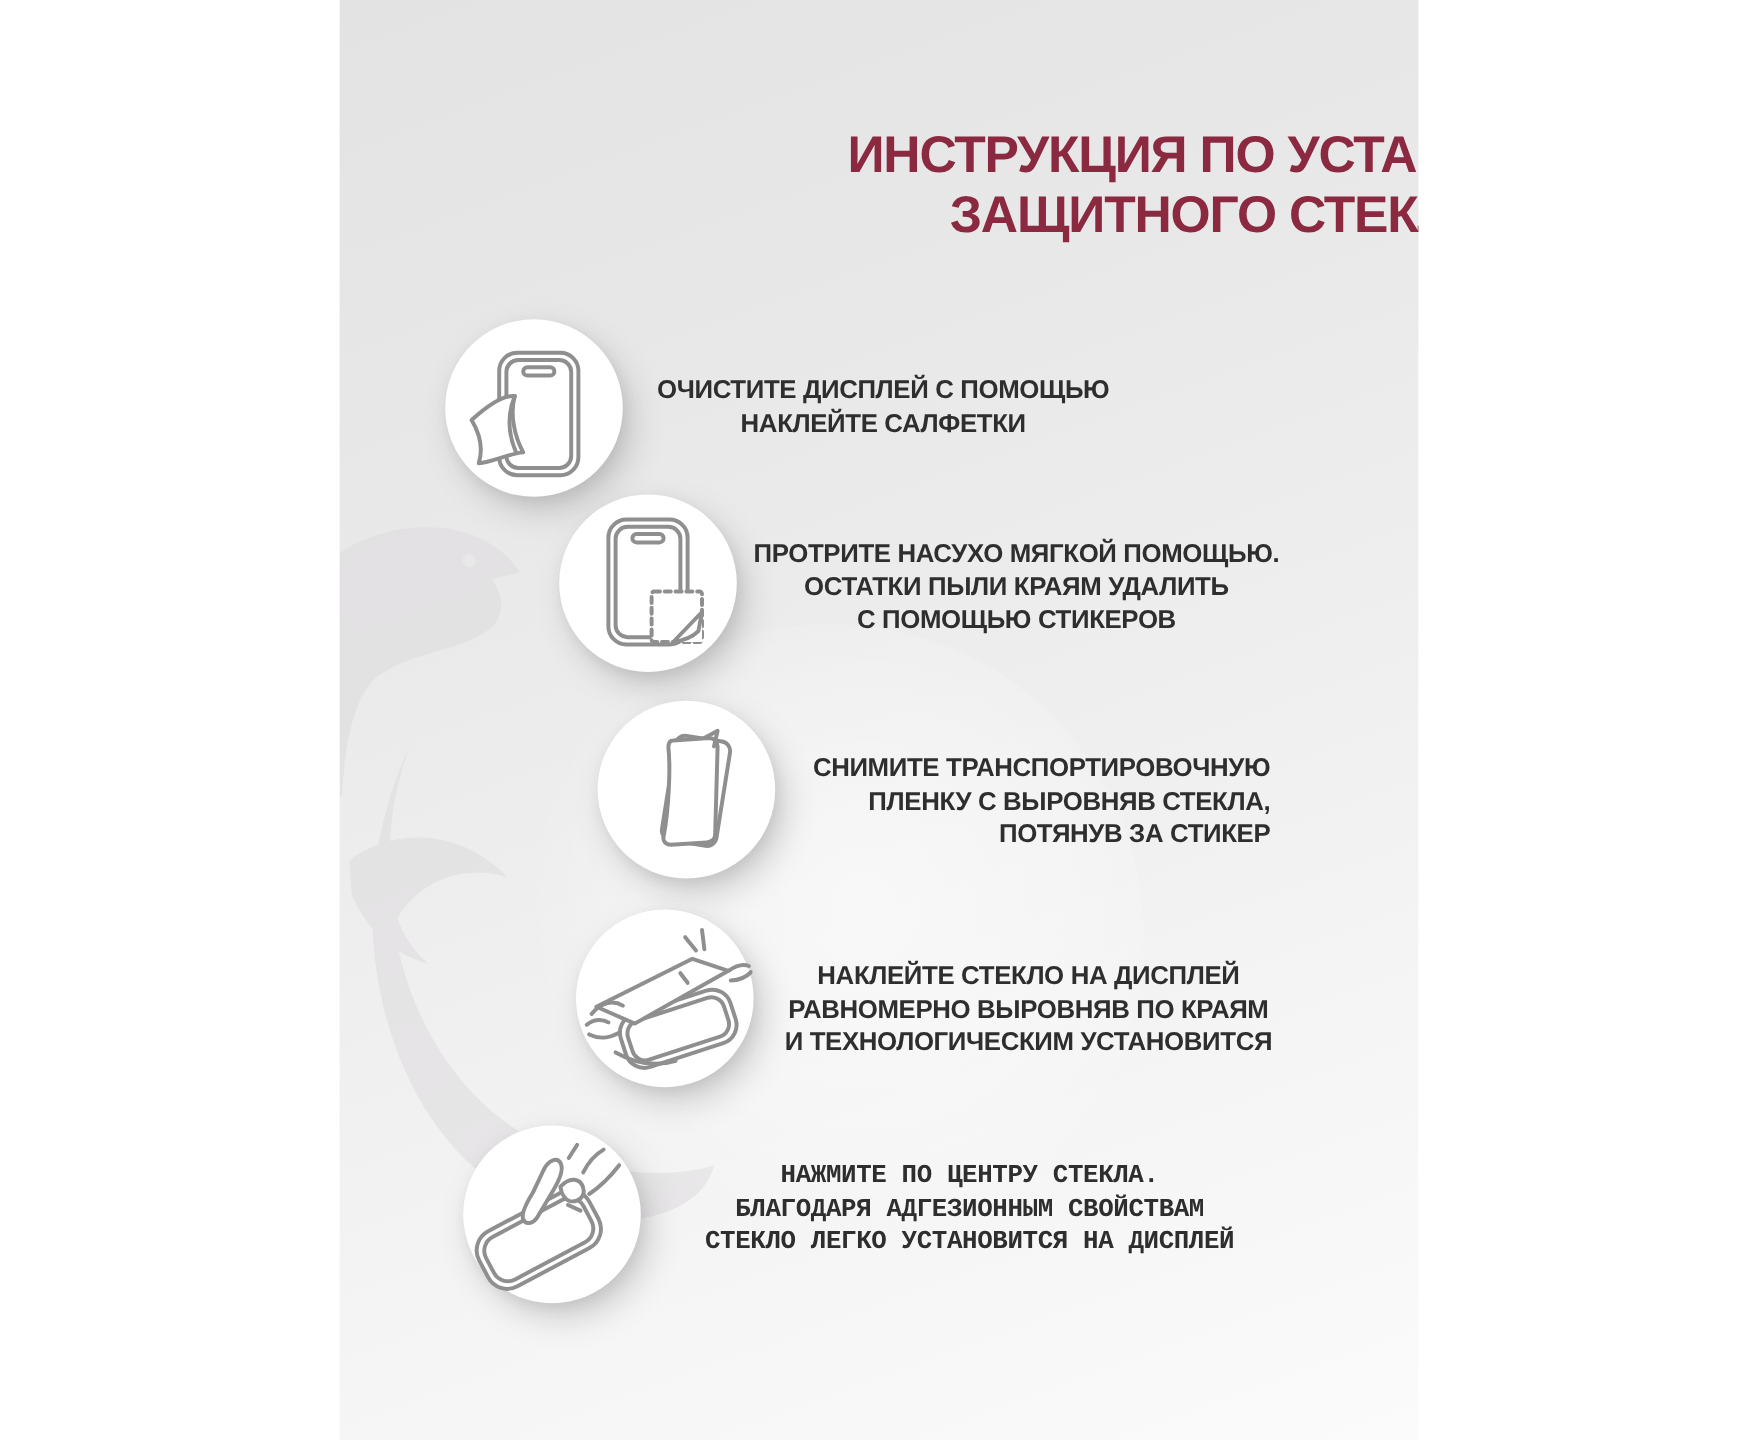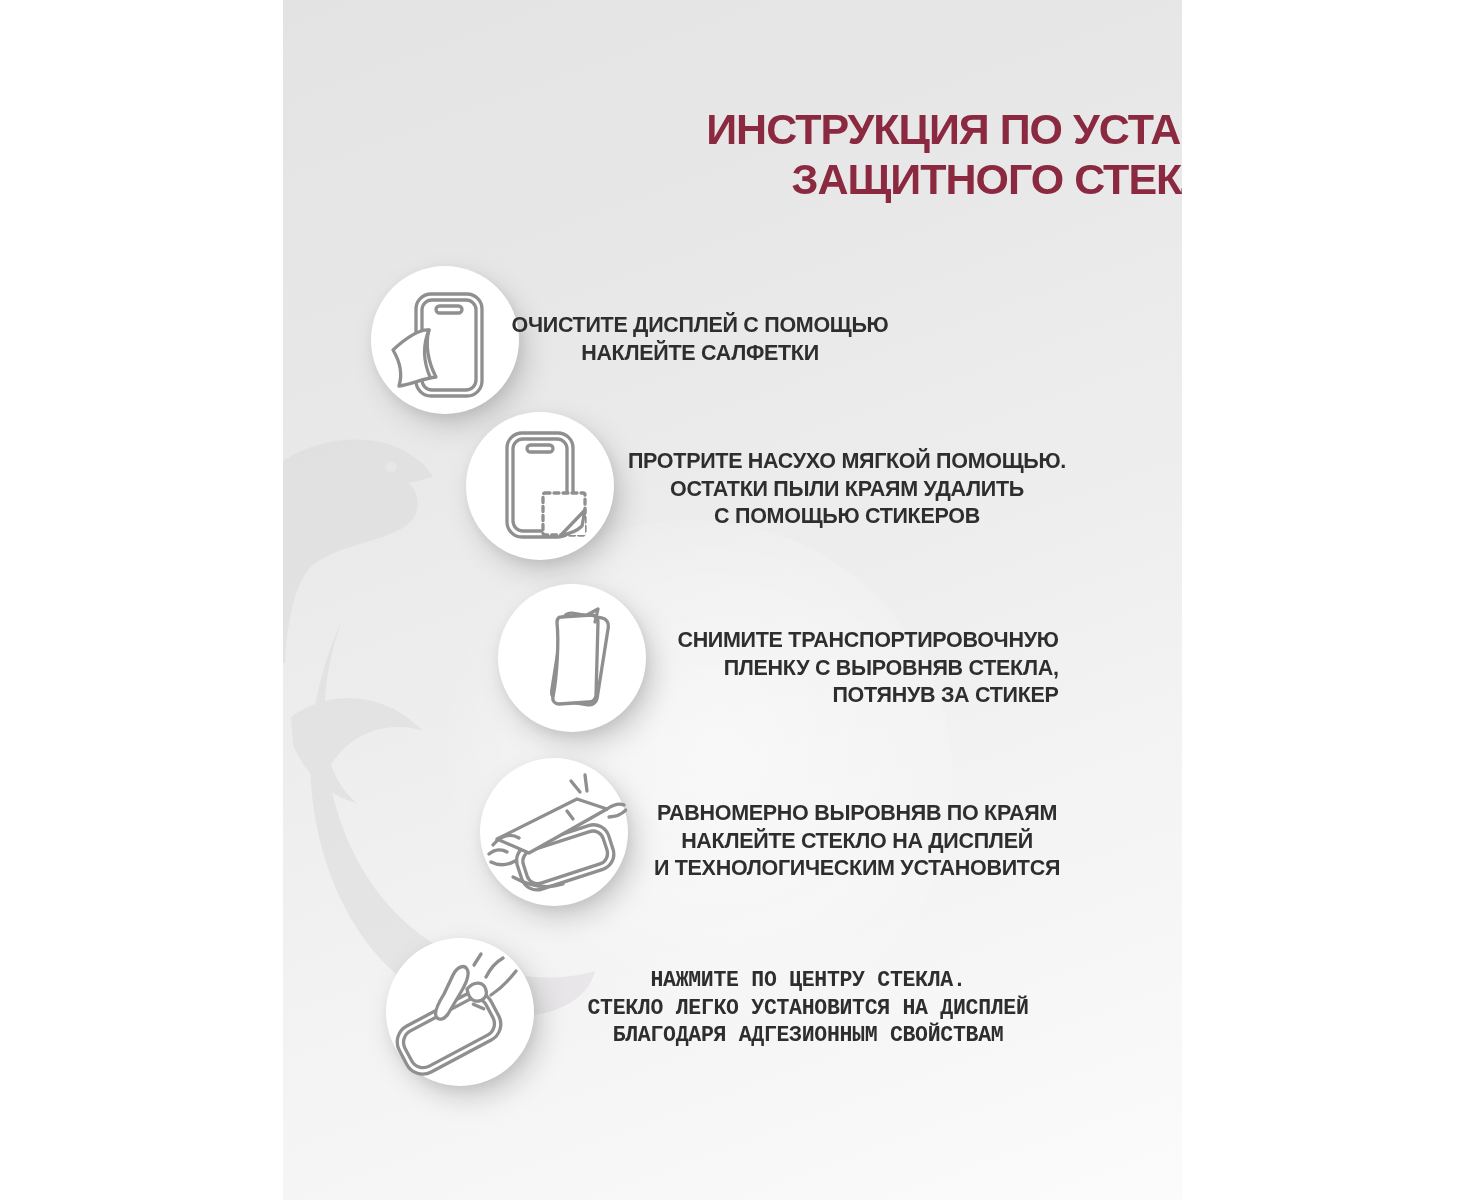--- a/index.html
+++ b/index.html
@@ -33,21 +33,21 @@
   .c1{left:371px;top:266px;}
   .c2{left:466px;top:412px;}
   .c3{left:498px;top:584px;}
   .c4{left:480px;top:758px;}
   .c5{left:386px;top:938px;}
   .step-text{
     position:absolute;transform:translateX(-50%);
     text-align:center;color:#2e2e2e;font-size:21.5px;line-height:27.5px;
     font-weight:bold;letter-spacing:-0.3px;white-space:nowrap;
   }
-  .t1{left:700px;top:312px;}
+  .t1{left:736px;top:312px;}
   .t2{left:847px;top:448px;}
   .t3{left:868px;top:627px;text-align:right;}
   .t4{left:857px;top:800px;}
   .t5{left:808px;top:967px;font-family:Liberation Mono, monospace;}
   .ic{fill:none;stroke:#8f8f8f;stroke-width:3.3;stroke-linecap:round;stroke-linejoin:round;}
   .icf{fill:#ffffff;stroke:#8f8f8f;stroke-width:3.3;stroke-linecap:round;stroke-linejoin:round;}
   .icw{fill:#ffffff;stroke:none;}
 </style>
 </head>
 <body>
@@ -129,36 +129,36 @@
     <path class="ic" d="M 90,22 L 99,33 M 104,16 L 106,32"></path>
     <path class="icf" d="M 16,80 L 96,40 L 126,50 L 48,94 Z"></path>
     <path class="ic" d="M 86,52 l 6,8"></path>
     <path class="ic" d="M 12,86 C 20,76 30,74 38,79 M 8,95 C 14,90 21,90 26,93
                        M 10,103 C 18,107 27,106 34,102"></path>
     <path class="ic" d="M 126,50 C 132,46 138,44 143,46 M 128,58 C 136,58 141,55 145,51"></path>
     <path class="ic" d="M 32,118 C 50,128 66,130 82,125"></path>
   </svg>
 </div>
 <div class="step-text t4">
+  <div>НАКЛЕЙТЕ СТЕКЛО НА ДИСПЛЕЙ</div>
   <div>РАВНОМЕРНО ВЫРОВНЯВ ПО КРАЯМ</div>
-  <div>НАКЛЕЙТЕ СТЕКЛО НА ДИСПЛЕЙ</div>
   <div>И ТЕХНОЛОГИЧЕСКИМ УСТАНОВИТСЯ</div>
 </div>
 
 <div class="circle c5">
   <svg viewBox="0 0 146 146">
     <g transform="rotate(-28 62 94)">
       <rect class="icf" x="10" y="68" width="104" height="52" rx="18"></rect>
       <rect class="ic" x="16" y="74" width="92" height="40" rx="13"></rect>
       <path class="ic" d="M 97,80 l 7,9"></path>
     </g>
     <path class="icf" d="M 66,36 C 70,28 77,25 80,30 C 83,35 80,43 74,53 L 61,75
                          C 57,81 51,82 49,77 C 47,72 52,63 57,55 Z"></path>
     <path class="icf" d="M 80,50 C 88,41 97,43 99,51 C 101,58 95,63 88,62 C 84,61 81,56 80,50 Z"></path>
     <path class="ic" d="M 99,38 C 103,30 109,23 116,19 M 104,56 C 113,50 122,41 129,32"></path>
     <path class="ic" d="M 87,26 l 7,-11"></path>
   </svg>
 </div>
 <div class="step-text t5">
   <div>НАЖМИТЕ ПО ЦЕНТРУ СТЕКЛА.</div>
+  <div>БЛАГОДАРЯ АДГЕЗИОННЫМ СВОЙСТВАМ</div>
   <div>СТЕКЛО ЛЕГКО УСТАНОВИТСЯ НА ДИСПЛЕЙ</div>
-  <div>БЛАГОДАРЯ АДГЕЗИОННЫМ СВОЙСТВАМ</div>
 </div>
 
 </body></html>

